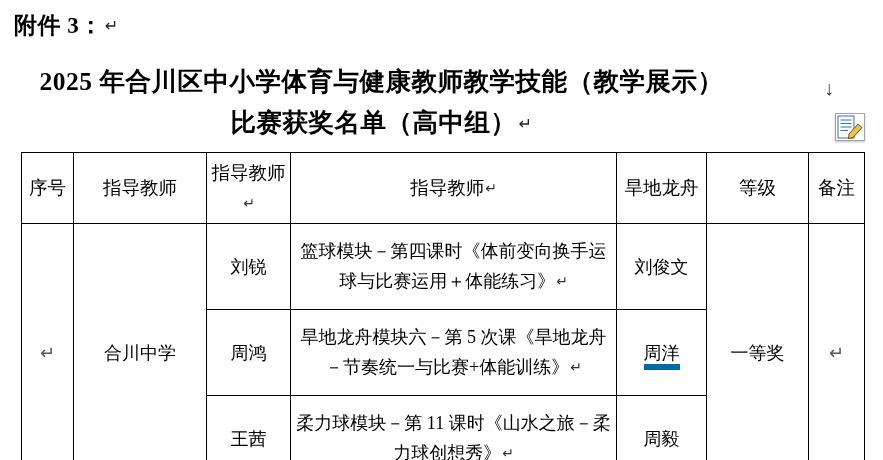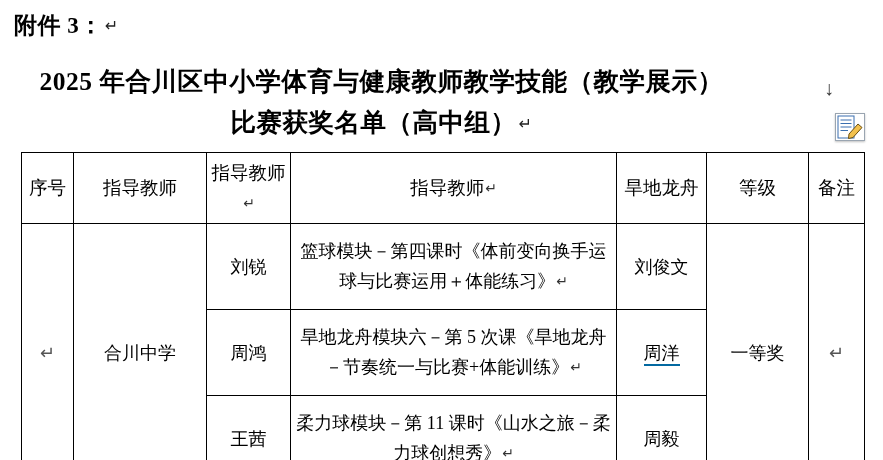--- a/index.html
+++ b/index.html
@@ -128,21 +128,21 @@
     padding: 4px 8px;
   }
   .row-tall { height: 86px; }
 
   .mark-p {
     font-size: 14px;
     color: #333;
     margin-left: 1px;
     vertical-align: 1px;
   }
-  .underlined { border-bottom: 2px solid #0369a1; padding-bottom: 1px; }
+  .underlined { border-bottom: 6px solid #0369a1; padding-bottom: 1px; }
   .empty-mark {
     color: #555;
     font-size: 14px;
   }
 </style>
 </head>
 <body>
 
 <div class="page">
 

